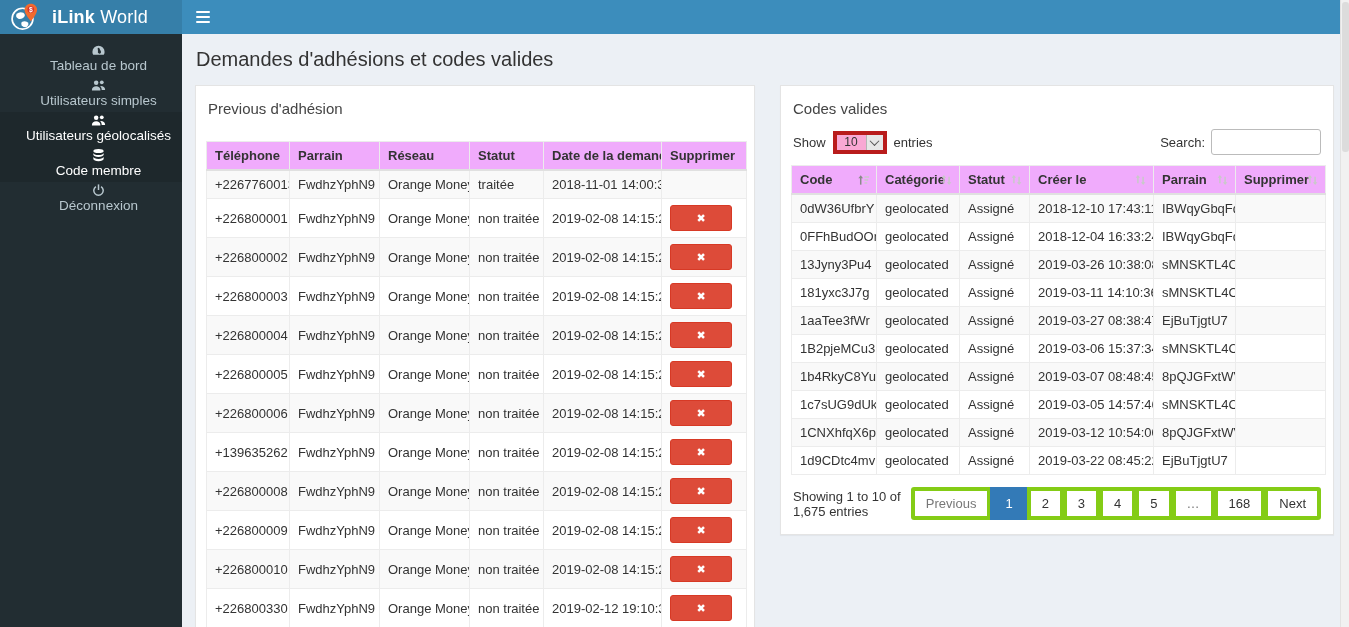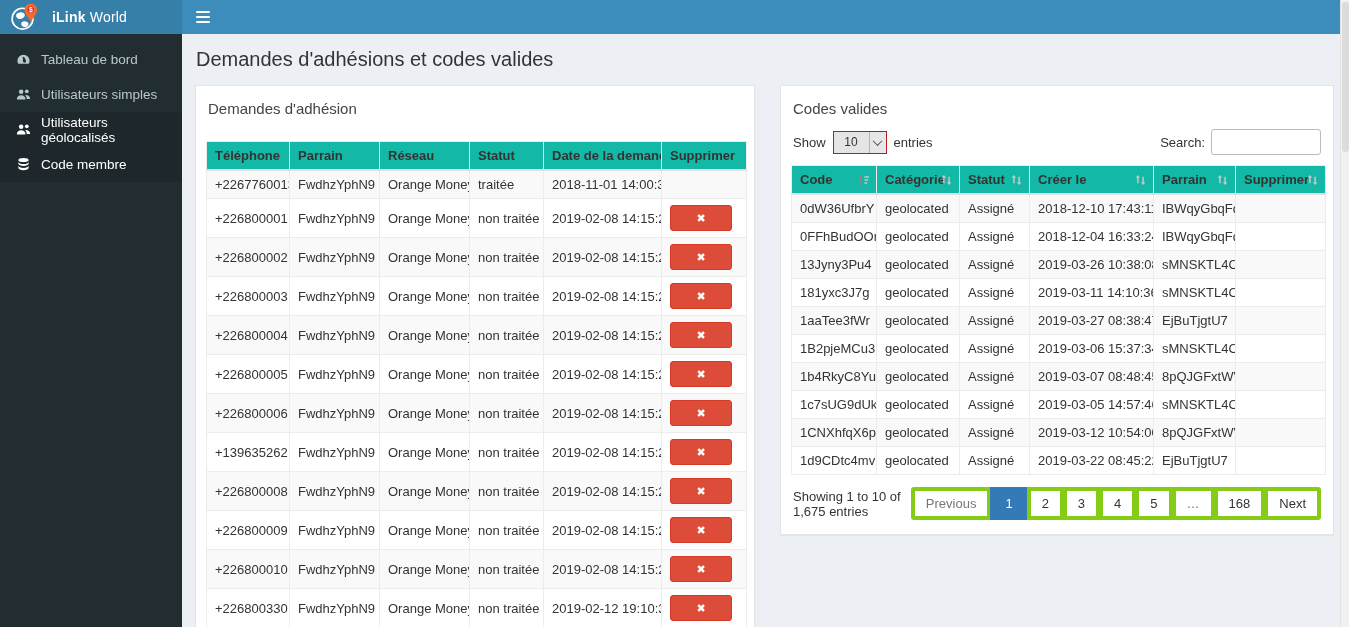--- a/index.html
+++ b/index.html
@@ -9,65 +9,65 @@
   }
   *{margin:0;padding:0;box-sizing:border-box;}
   html,body{width:1349px;height:627px;overflow:hidden;}
   body{font-family:"Liberation Sans","DejaVu Sans",sans-serif;font-size:13px;color:var(--text);background:var(--content-bg);}
   .app{position:relative;width:1349px;height:627px;overflow:hidden;}
 
   
   .navbar{position:absolute;top:0;left:0;width:1340px;height:34px;background:var(--navbar);display:flex;align-items:stretch;z-index:5;}
   .brand{width:182px;background:var(--brand-bg);display:flex;align-items:center;padding-left:10px;gap:12px;color:#fff;text-decoration:none;}
   .brand-logo{width:30px;height:30px;display:flex;align-items:center;justify-content:center;}
-  .brand-text{font-size:14px;font-weight:300;white-space:nowrap;letter-spacing:.2px;}
+  .brand-text{font-size:18px;font-weight:300;white-space:nowrap;letter-spacing:.2px;}
   .brand-text b{font-weight:700;}
   .hamburger{width:42px;display:flex;flex-direction:column;align-items:center;justify-content:center;gap:3px;cursor:pointer;}
   .hamburger span{display:block;width:14px;height:2px;background:#fff;border-radius:1px;}
   .navbar-user{margin-left:auto;display:flex;align-items:center;padding-right:14px;color:#fff;font-size:13px;white-space:pre;}
   .navbar-user b{font-weight:700;}
 
   
   .sidebar{position:absolute;top:34px;left:0;width:182px;height:593px;background:var(--sidebar-bg);padding-top:8px;}
-  .side-item{display:flex;align-items:center;gap:10px;height:35px;padding-left:15px;color:var(--sidebar-text);cursor:pointer;font-size:13.5px;}
+  .side-item{display:flex;align-items:center;height:35px;padding-left:15px;color:var(--sidebar-text);cursor:pointer;font-size:13.5px;flex-direction:column;}
   .side-item.active{background:var(--sidebar-active-bg);color:#fff;}
   .side-item .ic{width:16px;height:16px;flex:0 0 16px;display:flex;align-items:center;justify-content:center;}
   .side-item .ic svg{width:15px;height:15px;fill:currentColor;}
 
   
   .content{position:absolute;top:34px;left:182px;width:1158px;height:521px;background:var(--content-bg);padding:12px 6px 0 13px;}
   .page-title{font-size:20px;font-weight:500;color:#333;margin:2px 0 14px 1px;}
   .panels{display:flex;align-items:flex-start;gap:25px;}
 
   .panel{background:#fff;border:1px solid #e4e4e4;box-shadow:0 1px 1px rgba(0,0,0,.04);padding:10px;}
   .panel-left{width:560px;min-height:560px;}
   .panel-right{width:554px;}
   .panel-title{font-size:15px;font-weight:400;color:#444;margin:4px 0 0 2px;}
   .panel-left .panel-title{margin-bottom:24px;}
   .panel-right .panel-title{margin-bottom:12px;}
 
   
   table.grid{border-collapse:collapse;width:100%;table-layout:fixed;}
   table.grid th,table.grid td{border:1px solid #ececec;padding:6px 8px;text-align:left;vertical-align:middle;overflow:hidden;white-space:nowrap;}
-  table.grid th{font-weight:700;border-bottom:2px solid #e0e0e0;background:#14b8a6;}
+  table.grid th{font-weight:700;border-bottom:2px solid #e0e0e0;background:#f0abfc;}
   table.grid tr.odd td{background:#f9f9f9;}
   table.grid tr.even td{background:#fff;}
   .left-table td{padding:7px 8px;}
 
   .btn-danger{display:block;width:62px;height:26px;background:var(--danger);border:1px solid #d73925;border-radius:3px;color:#fff;font-size:11px;font-weight:700;line-height:24px;text-align:center;cursor:pointer;}
 
   
   th.sortable{cursor:pointer;position:relative;padding-right:22px;}
   .sort-ic{position:absolute;right:6px;top:50%;transform:translateY(-50%);display:inline-flex;}
   .sort-ic svg{width:13px;height:13px;}
 
   
   .dt-controls{display:flex;align-items:center;justify-content:space-between;margin:2px 2px 10px 2px;}
   .dt-length{display:flex;align-items:center;gap:7px;}
-  .fake-select{width:54px;height:23px;border:1px solid #b91c1c;background:#e5e5e5;display:flex;align-items:stretch;cursor:pointer;}
+  .fake-select{width:54px;height:23px;border:4px solid #b91c1c;background:#f9a8d4;display:flex;align-items:stretch;cursor:pointer;}
   .fake-select .val{flex:1;display:flex;align-items:center;justify-content:center;font-size:12px;color:#333;}
   .fake-select .chev{width:17px;background:#e7e7e7;border-left:1px solid #b5b5b5;display:flex;align-items:center;justify-content:center;}
   .fake-select .chev::after{content:"";width:6px;height:6px;border-right:1.5px solid #555;border-bottom:1.5px solid #555;transform:rotate(45deg) translate(-1px,-1px);}
   .dt-search{display:flex;align-items:center;gap:6px;margin-left:33px;}
   .dt-search input{width:110px;height:26px;border:1px solid #bbb;border-radius:3px;padding:0 6px;font-size:13px;outline:none;}
 
   .dt-footer{display:flex;align-items:center;justify-content:center;margin:12px 2px 4px 2px;}
   .dt-info{color:#333;}
   .pagination{display:flex;list-style:none;}
   .pagination li{margin-left:-1px;}
@@ -141,28 +141,37 @@
       <a class="side-item active">
         <span class="ic">
           <svg viewBox="0 0 16 16">
             <ellipse cx="8" cy="3.2" rx="5.5" ry="2.2"></ellipse>
             <path d="M2.5 5.2c0 1.2 2.5 2.2 5.5 2.2s5.5-1 5.5-2.2v2.1c0 1.2-2.5 2.2-5.5 2.2s-5.5-1-5.5-2.2z"></path>
             <path d="M2.5 9.4c0 1.2 2.5 2.2 5.5 2.2s5.5-1 5.5-2.2v2.4c0 1.2-2.5 2.2-5.5 2.2s-5.5-1-5.5-2.2z"></path>
           </svg>
         </span>
         <span>Code membre</span>
       </a>
+      <a class="side-item">
+        <span class="ic">
+          <svg viewBox="0 0 16 16">
+            <path d="M7.2 1.5h1.6v6H7.2z"></path>
+            <path d="M11.2 3.2a5.8 5.8 0 1 1-6.4 0l.9 1.4a4.2 4.2 0 1 0 4.6 0z"></path>
+          </svg>
+        </span>
+        <span>Déconnexion</span>
+      </a>
     </nav>
 
   <main class="content">
     <h1 class="page-title">Demandes d'adhésions et codes valides</h1>
 
     <div class="panels">
       <section class="panel panel-left">
-        <h2 class="panel-title">Demandes d'adhésion</h2>
+        <h2 class="panel-title">Previous d'adhésion</h2>
         <table class="grid left-table">
           <colgroup>
               <col style="width:83px">
               <col style="width:90px">
               <col style="width:90px">
               <col style="width:74px">
               <col style="width:118px">
               <col style="width:85px">
             </colgroup>
           <thead>

